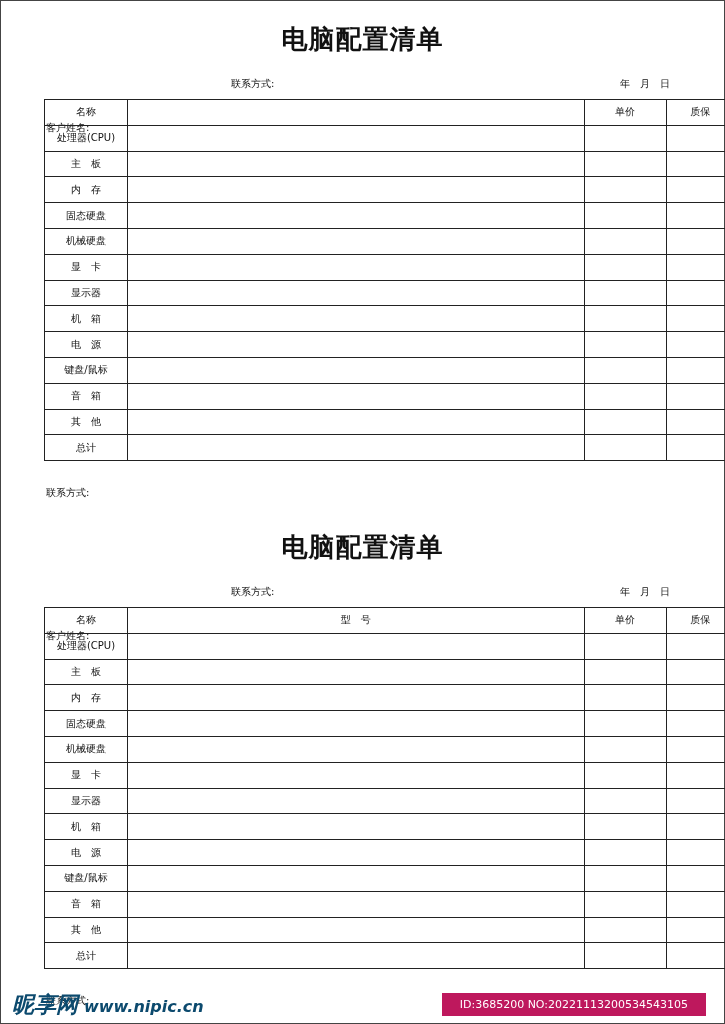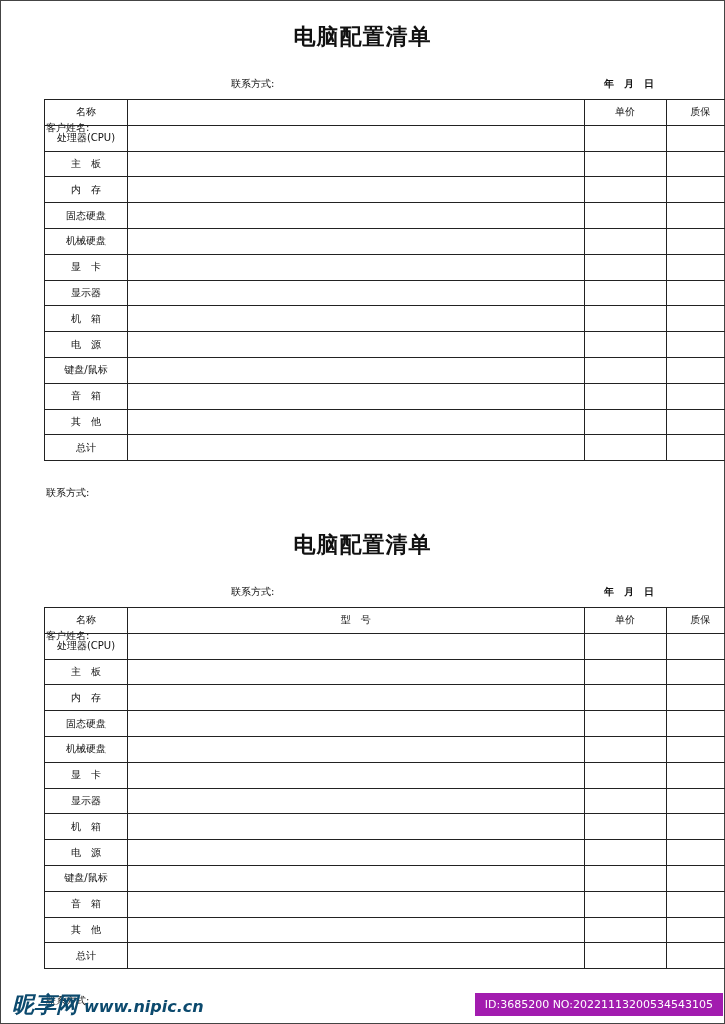--- a/index.html
+++ b/index.html
@@ -1,33 +1,33 @@
 <!DOCTYPE html>
 <html><head>
 <meta charset="utf-8">
 <style>
   html,body{margin:0;padding:0;}
   body{width:725px;height:1024px;background:#fff;position:relative;overflow:hidden;font-family:"DejaVu Sans",sans-serif;color:#111;}
   .page-frame{position:absolute;left:0;top:0;width:723px;height:1022px;border:1px solid #444;}
   .sheet{position:absolute;left:0;width:725px;}
-  .title{position:absolute;left:0;width:725px;text-align:center;font-size:22px;font-weight:bold;letter-spacing:1px;top:22px;}
+  .title{position:absolute;left:0;width:725px;text-align:center;font-size:26px;font-weight:bold;letter-spacing:1px;top:22px;}
   .info{position:absolute;top:77px;font-size:10px;}
   .info.cust{left:46px;margin-top:44px;}
   .info.contact{left:231px;}
-  .info.date{left:604px;word-spacing:6px;font-weight:bold;}
+  .info.date{left:620px;word-spacing:6px;}
   table.cfg{position:absolute;top:99px;left:44px;border-collapse:collapse;width:691px;}
   table.cfg td{border:1.5px solid #222;height:24.8px;padding:0;font-size:10px;text-align:center;}
   table.cfg td.c1{width:73px;}
   table.cfg td.c2{width:406px;}
   table.cfg td.c3{width:72px;margin-top:8px;}
   table.cfg td.c4{width:60px;}
   .footer-contact{position:absolute;left:46px;top:486px;font-size:10px;}
   .wm-left{position:absolute;left:12px;bottom:4px;font-size:22px;font-style:italic;color:#0c4a6e;font-weight:bold;}
   .wm-left .url{font-size:16px;margin-left:6px;}
-  .wm-right{position:absolute;right:2px;bottom:8px;background:#a21caf;color:#fff;font-size:11px;padding:5px 10px;}
+  .wm-right{position:absolute;right:19px;bottom:8px;background:#be185d;color:#fff;font-size:11px;padding:5px 18px;}
 </style>
 </head>
 <body>
 
 <div class="page-frame"></div>
 
 <div class="sheet" style="top:0;height:508px;">
     <div class="title">电脑配置清单</div>
     <div class="info cust">客户姓名:</div>
     <div class="info contact">联系方式:</div>

